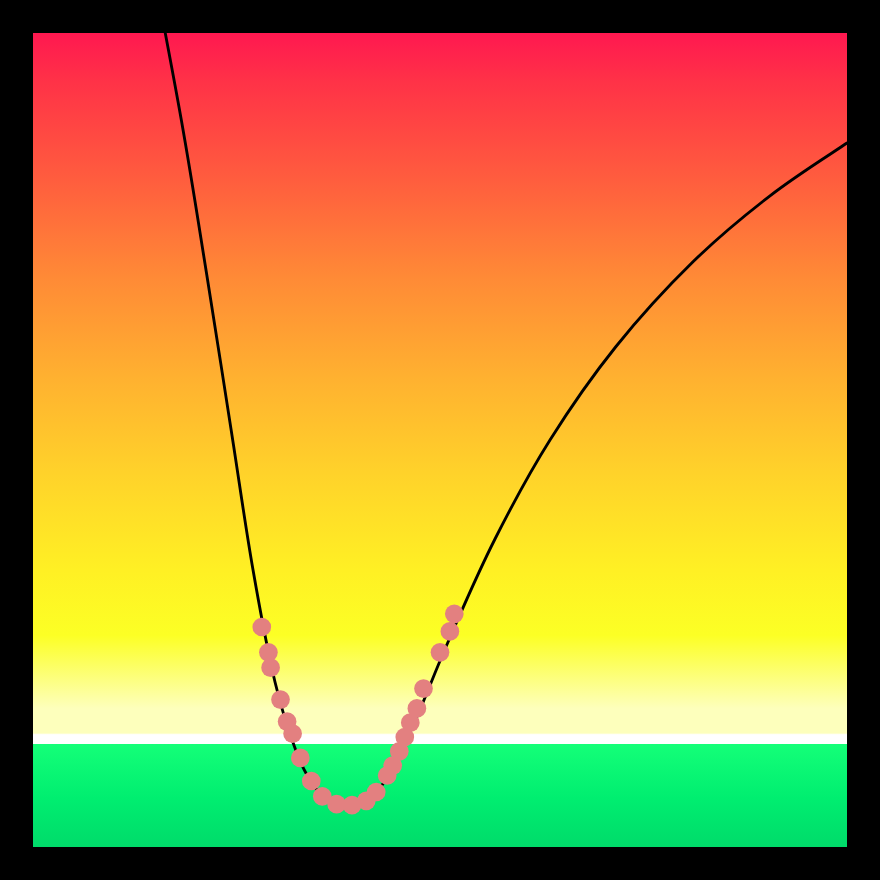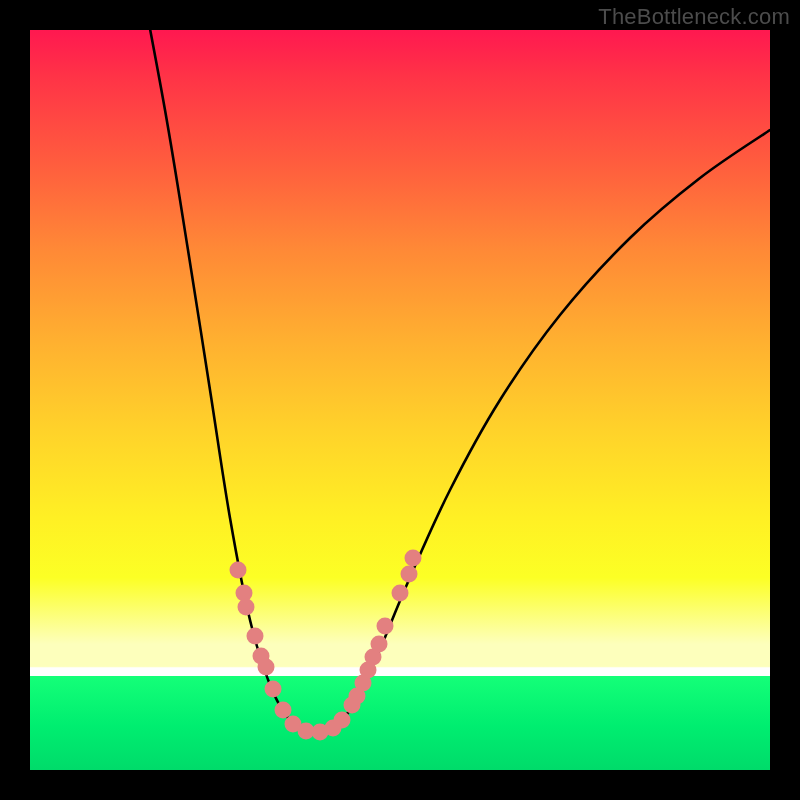--- a/index.html
+++ b/index.html
@@ -89,14 +89,13 @@
           <circle cx="338" cy="640" r="8.5" fill="#e38080"></circle>
           <circle cx="343" cy="627" r="8.5" fill="#e38080"></circle>
           <circle cx="349" cy="614" r="8.5" fill="#e38080"></circle>
           <circle cx="355" cy="596" r="8.5" fill="#e38080"></circle>
           <circle cx="370" cy="563" r="8.5" fill="#e38080"></circle>
           <circle cx="379" cy="544" r="8.5" fill="#e38080"></circle>
           <circle cx="383" cy="528" r="8.5" fill="#e38080"></circle>
         </g>
     </svg>
   </div>
-  <div class="watermark">TheBottleneck.com</div>
 </div>
 
 </body></html>

